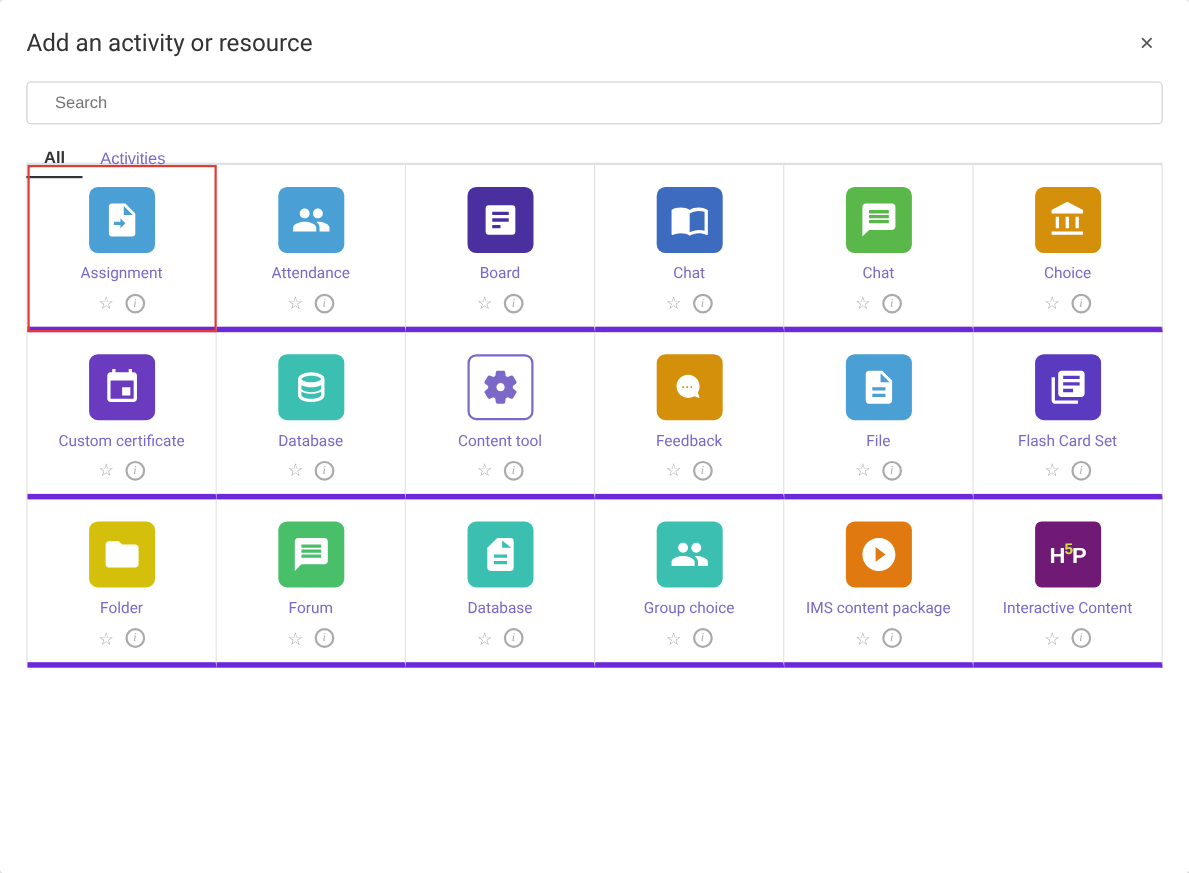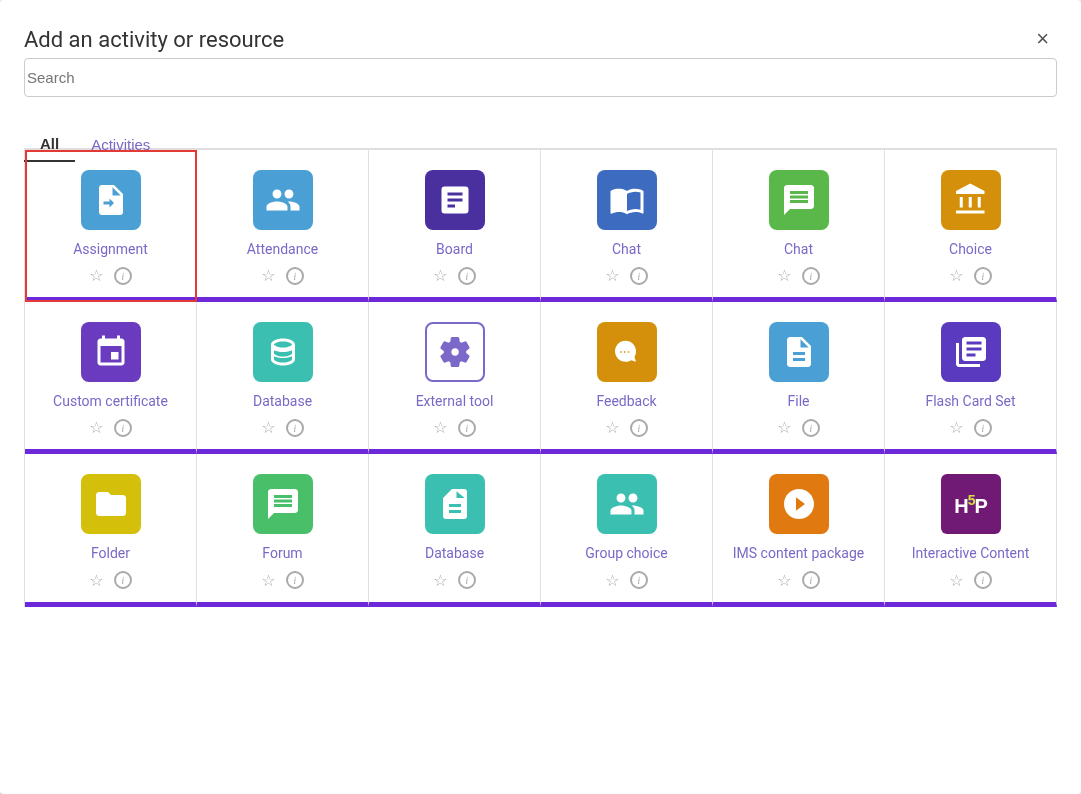--- a/index.html
+++ b/index.html
@@ -17,43 +17,42 @@
       min-height: 794px;
       border-radius: 4px;
       box-shadow: 0 4px 20px rgba(0,0,0,0.2);
       padding: 24px 24px 16px;
       position: relative;
     }
     .modal-header {
       display: flex;
       align-items: center;
       justify-content: space-between;
-      margin-bottom: 4px;
+      margin-bottom: 20px;
     }
     .modal-title {
       font-size: 22px;
       font-weight: 400;
       color: #333;
     }
     .close-btn {
       background: none;
       border: none;
       font-size: 22px;
       cursor: pointer;
       color: #555;
       line-height: 1;
       padding: 4px 8px;
     }
     .search-box {
       width: 100%;
-      padding: 10px 2px;
+      padding: 10px 25px;
       font-size: 15px;
       border: 1px solid #ccc;
       border-radius: 4px;
-      margin-bottom: 16px;
       color: #999;
       outline: none;
     }
     .tabs {
       display: flex;
       border-bottom: 1px solid #ddd;
       margin-bottom: 0;
     }
     .tab {
       padding: 8px 16px;
@@ -260,21 +259,21 @@
         <span class="info-icon">i</span>
       </div>
     </div>
 
     <div class="grid-item">
       <div class="icon-wrap" style="background:#fff; border: 2px solid #7b68c8;">
         <svg viewBox="0 0 24 24" style="fill:#7b68c8;">
             <path d="M19.5 12c0-.23-.01-.45-.03-.68l1.86-1.41c.4-.3.51-.86.26-1.3l-1.87-3.23c-.25-.44-.79-.62-1.25-.42l-2.15.91c-.37-.26-.76-.49-1.17-.68l-.29-2.31C14.8 2.38 14.37 2 13.87 2h-3.73c-.5 0-.93.38-.99.88L8.86 5.19c-.41.19-.8.42-1.17.68l-2.15-.91c-.46-.2-1-.02-1.25.42L2.41 8.62c-.25.44-.14.99.26 1.3l1.86 1.41c-.02.22-.03.44-.03.67s.01.45.03.68l-1.86 1.41c-.4.3-.51.86-.26 1.3l1.87 3.23c.25.44.79.62 1.25.42l2.15-.91c.37.26.76.49 1.17.68l.29 2.31c.06.5.49.88.99.88h3.73c.5 0 .93-.38.99-.88l.29-2.31c.41-.19.8-.42 1.17-.68l2.15.91c.46.2 1 .02 1.25-.42l1.87-3.23c.25-.44.14-.99-.26-1.3l-1.86-1.41c.02-.23.03-.45.03-.68zm-7.46 2.5c-1.38 0-2.5-1.12-2.5-2.5s1.12-2.5 2.5-2.5 2.5 1.12 2.5 2.5-1.12 2.5-2.5 2.5z"></path>
           </svg>
       </div>
-      <span class="item-label">External tool</span>
+      <span class="item-label">Content tool</span>
       <div class="item-actions">
         <span class="star-icon">☆</span>
         <span class="info-icon">i</span>
       </div>
     </div>
 
     <div class="grid-item">
       <div class="icon-wrap" style="background:#d4900a;">
         <svg viewBox="0 0 24 24">
             <path d="M18 11.5c0-3.87-3.13-7-7-7s-7 3.13-7 7 3.13 7 7 7c1.35 0 2.6-.38 3.67-1.04l3.33 1.04-1.04-3.33C17.62 14.1 18 12.85 18 11.5zm-9.5 1h-1v-1h1v1zm2.5 0h-1v-1h1v1zm2.5 0h-1v-1h1v1z"></path>

